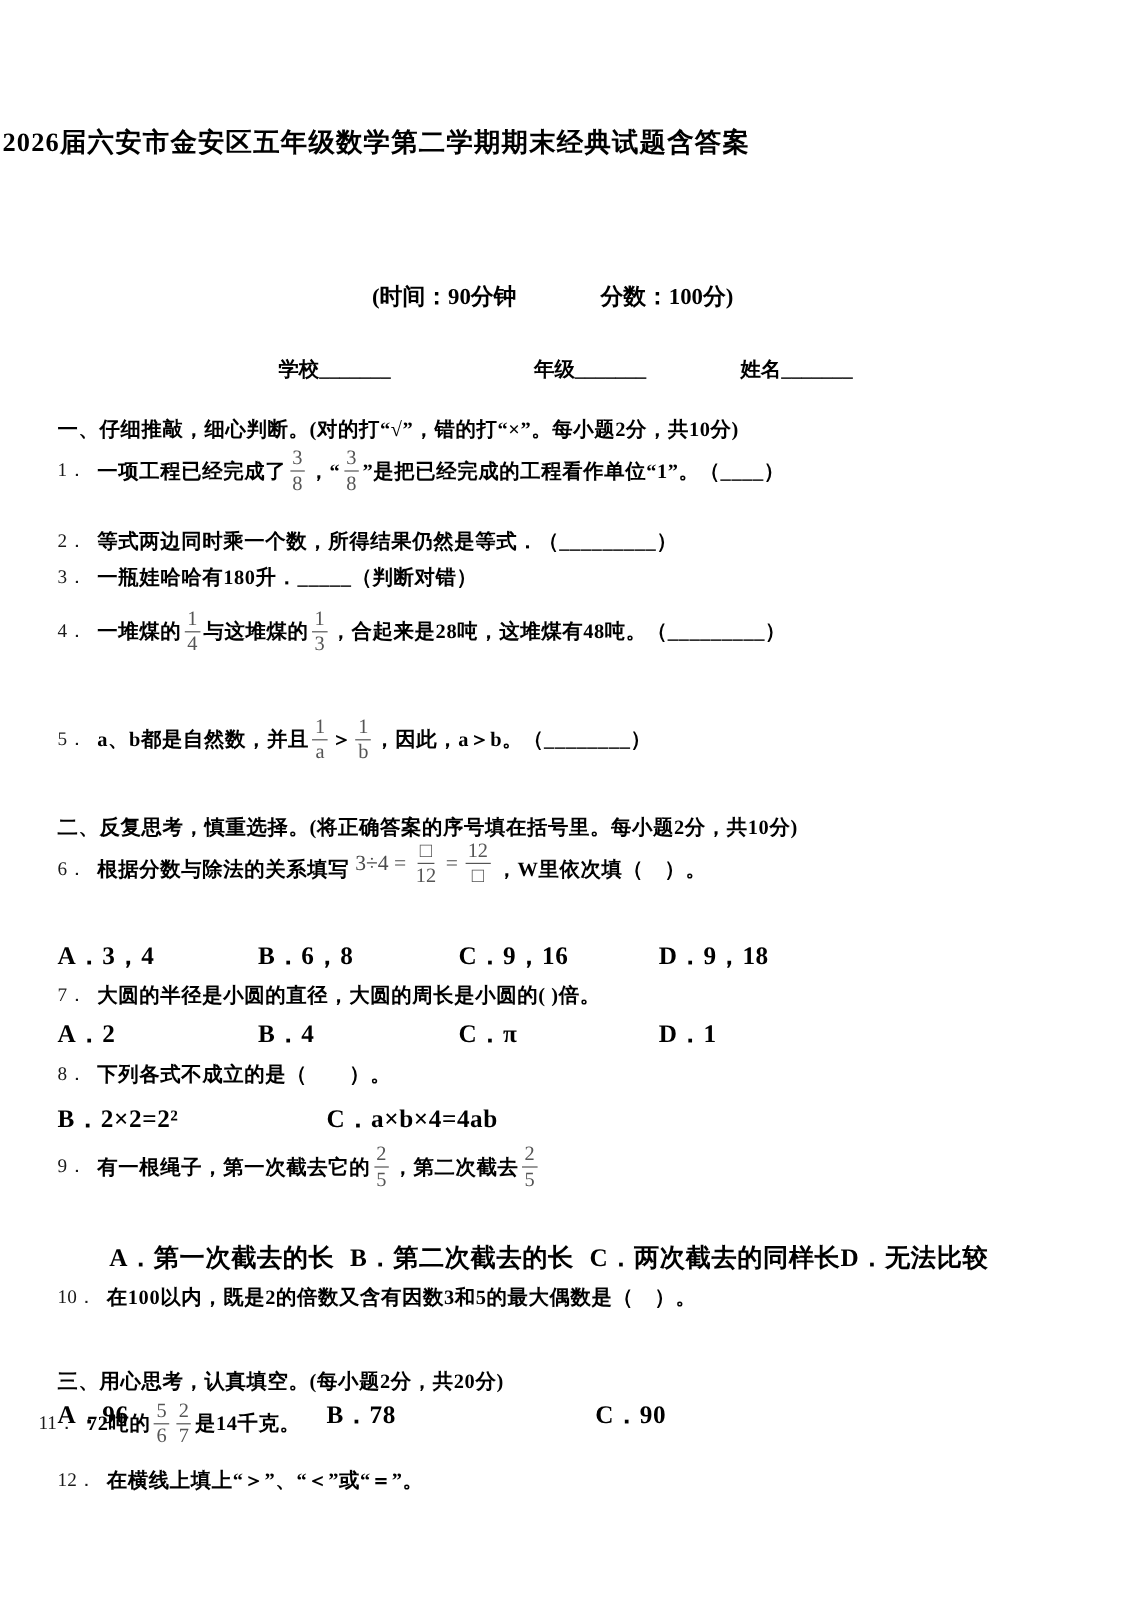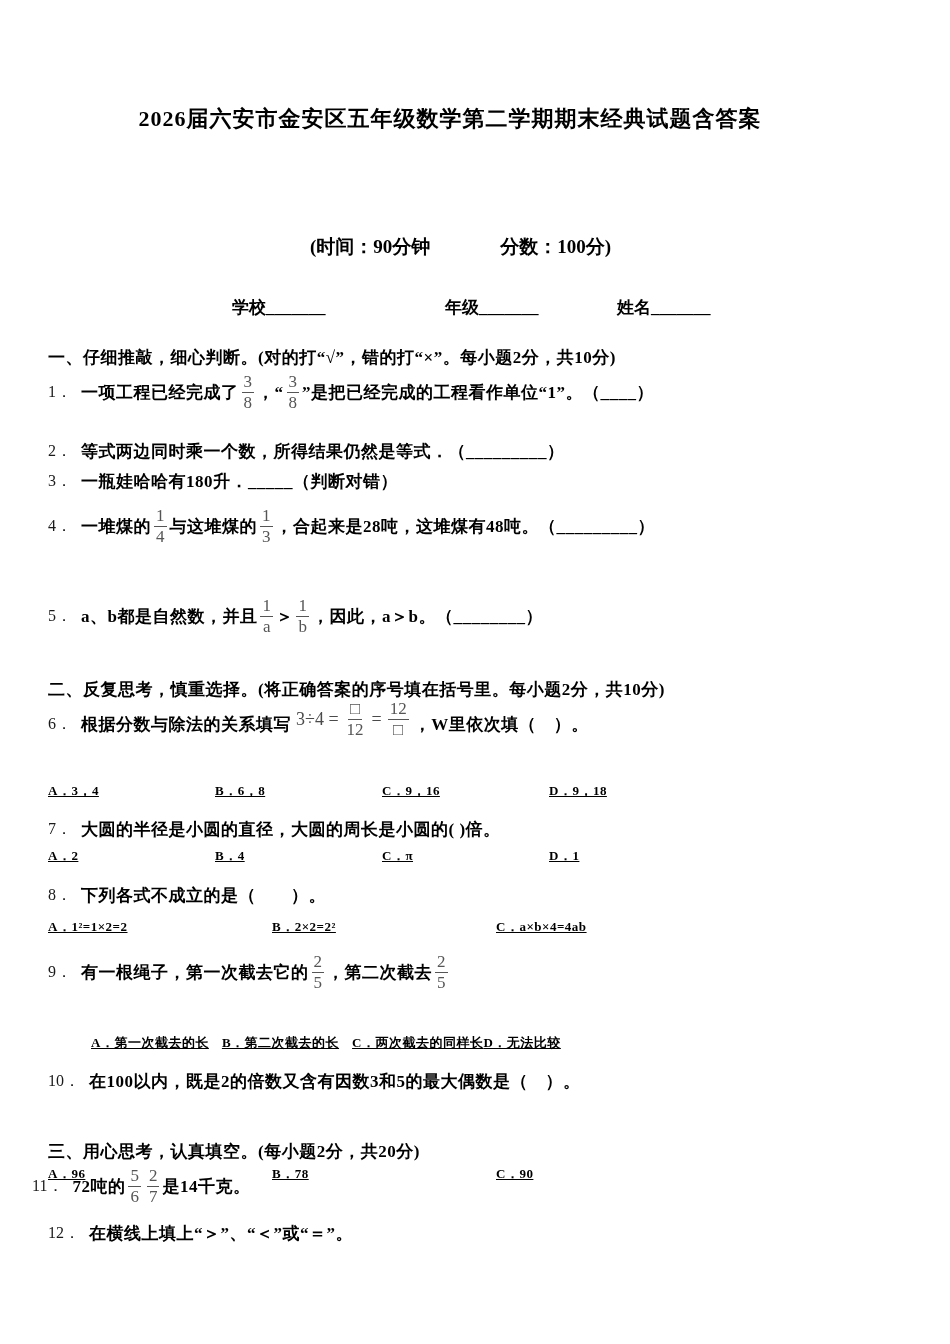--- a/index.html
+++ b/index.html
@@ -1,40 +1,40 @@
 <!DOCTYPE html>
 <html><head>
 <meta charset="utf-8">
 <style>
   html,body{margin:0;padding:0;}
   body{
     width:950px;height:1344px;position:relative;background:#ffffff;
     font-family:"Liberation Serif", serif;color:#000;overflow:hidden;
   }
   .line{position:absolute;display:flex;align-items:center;white-space:nowrap;}
-  #title{position:absolute;top:104px;left:12px;width:876px;text-align:center;
+  #title{position:absolute;top:104px;left:2px;width:876px;
          font-size:22px;font-weight:700;letter-spacing:1px;}
   #info{top:234px;left:310px;font-size:19px;font-weight:700;}
   #info .score{margin-left:70px;}
   #schoolline{top:296px;left:232px;font-size:17px;font-weight:700;}
   #schoolline .fld{display:inline-block;}
   #schoolline .f1{width:213px;}
   #schoolline .f2{width:172px;}
   .sec{font-size:17px;font-weight:700;letter-spacing:0.5px;}
   .qn{font-family:"Liberation Serif", serif;font-weight:400;font-size:16px;color:#1a1a1a;margin-right:9px;}
   .qt{font-size:17px;font-weight:700;letter-spacing:0.5px;}
   .frac{display:inline-flex;flex-direction:column;align-items:center;
         font-family:"Liberation Serif", serif;font-weight:400;color:#555;
         font-size:17px;line-height:1.2;margin:0 3px;}
   .frac .fn{border-bottom:1.5px solid #555;padding:0 2px;}
   .frac .fd{padding:0 2px;}
   .eq{font-family:"Liberation Serif", serif;font-weight:400;color:#4a4a4a;
       font-size:18px;display:inline-flex;align-items:center;position:relative;top:-5px;margin:0 2px;}
   .eq .et{margin:0 3px;}
-  .optrow span{font-size:13px;font-weight:700;letter-spacing:0.5px;display:inline-block;text-decoration:underline;}
+  .optrow span{font-size:21px;font-weight:700;letter-spacing:0.5px;display:inline-block;}
   .cols4 span{width:167px;}
   .cols4 span:last-child{width:auto;}
   .cols3 span{width:224px;}
   .cols3 span:last-child{width:auto;}
   #o9 span{width:auto;margin-right:13px;}
   #o9 span:nth-child(3){margin-right:0;}
   #o9 span:last-child{margin-right:0;}
   
   #s1{top:346px;left:48px;}
   #q1{top:372px;left:48px;}
@@ -168,21 +168,20 @@
   <span>C．π</span>
   <span>D．1</span>
 </div>
 
 <div id="q8" class="line">
   <span class="qn">8．</span>
   <span class="qt">下列各式不成立的是（　　）。</span>
 </div>
 
 <div id="o8" class="line optrow cols3">
-  <span>A．1²=1×2=2</span>
   <span>B．2×2=2²</span>
   <span>C．a×b×4=4ab</span>
 </div>
 
 <div id="q9" class="line">
   <span class="qn">9．</span>
   <span class="qt">有一根绳子，第一次截去它的</span>
   <span class="frac">
       <span class="fn">2</span>
       <span class="fd">5</span>

